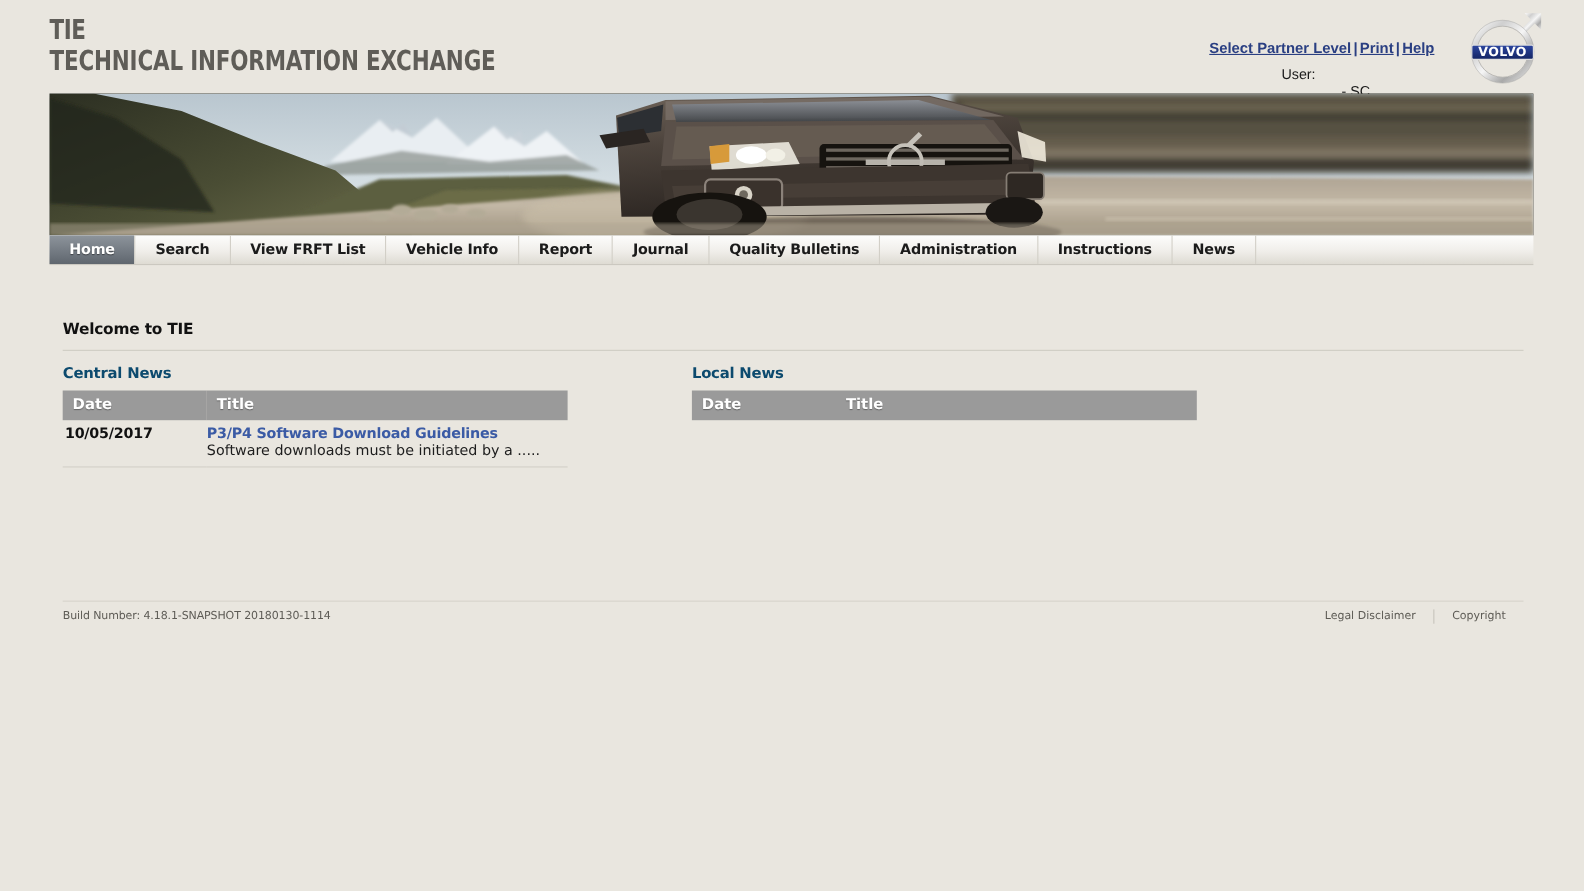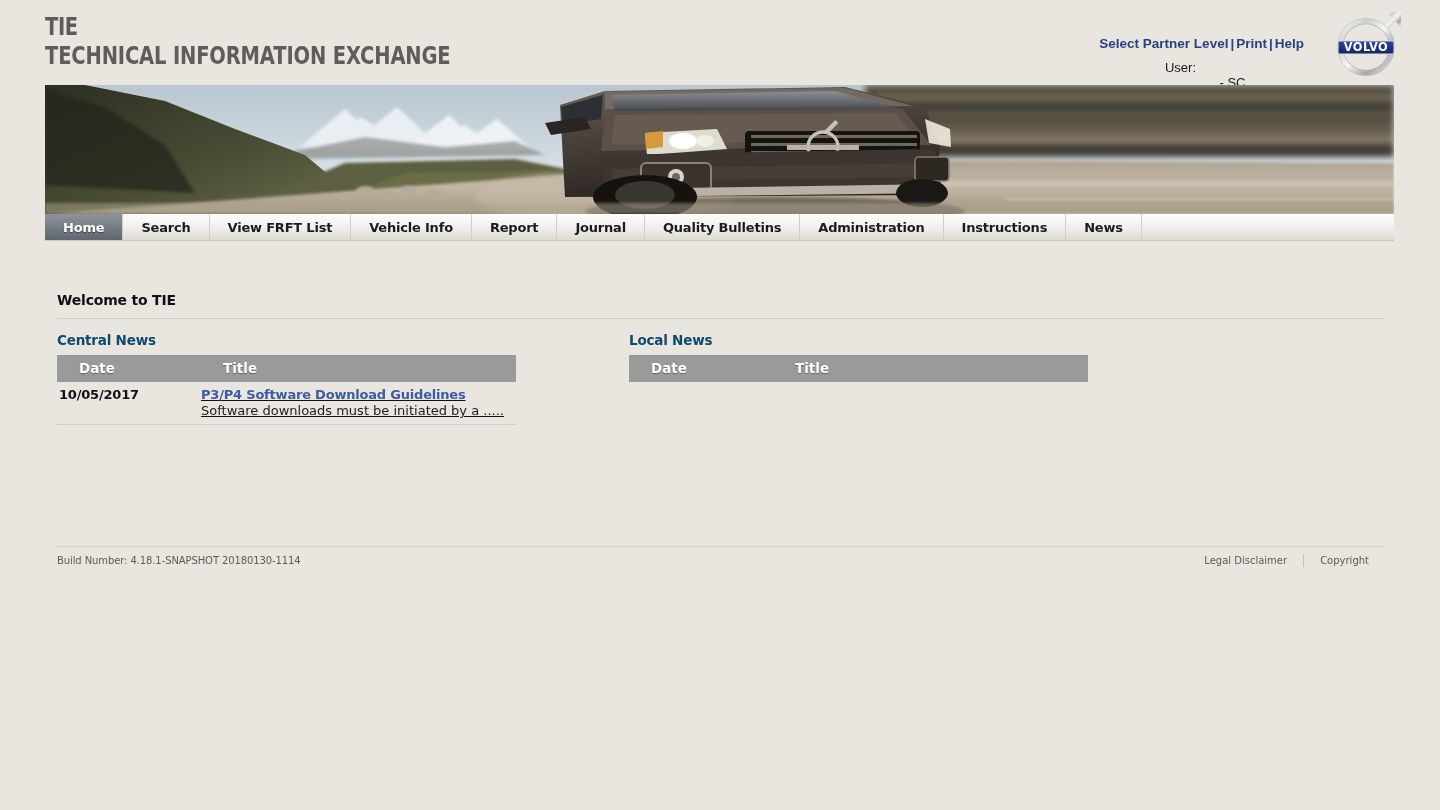--- a/index.html
+++ b/index.html
@@ -54,20 +54,21 @@
   }
 
   .toplinks {
     position: absolute;
     right: 136px;
     top: 36px;
     font-size: 13.5px;
     font-weight: bold;
     color: #2a3f82;
     white-space: nowrap;
+    text-decoration: underline;
   }
   .toplinks a {
     color: #2a3f82;
     text-decoration: none;
   }
   .toplinks .sep { color: #2a3f82; padding: 0 2px; }
 
   .userrow {
     position: absolute;
     right: 132px;
@@ -192,39 +193,39 @@
     border-collapse: collapse;
     table-layout: fixed;
   }
   table.news thead th {
     background: #9a9a9a;
     color: #ffffff;
     text-align: left;
     font-size: 13.5px;
     font-weight: bold;
     font-family: "DejaVu Sans", sans-serif;
-    padding: 5px 0 6px 22px;
+    padding: 5px 0 6px 9px;
     text-shadow: 0 1px 1px rgba(0,0,0,.35);
     height: 15px;
   }
   table.news thead th.c-date { width: 122px; }
   table.news tbody td {
     font-size: 13px;
     color: #111;
     vertical-align: top;
     padding: 5px 0 6px 0;
     border-bottom: 1px solid #d3d0c8;
   }
   table.news tbody td.c-date {
     font-weight: bold;
     padding-left: 2px;
     font-family: "DejaVu Sans", sans-serif;
     letter-spacing: -0.2px;
   }
-  table.news tbody td.c-title { padding-left: 0; text-decoration: underline; }
+  table.news tbody td.c-title { padding-left: 0; }
   .news-link {
     color: #3b5ba5;
     font-weight: bold;
     font-size: 13px;
     text-decoration: none;
     font-family: "DejaVu Sans", sans-serif;
     letter-spacing: -0.2px;
     display: block;
   }
   .news-desc {

